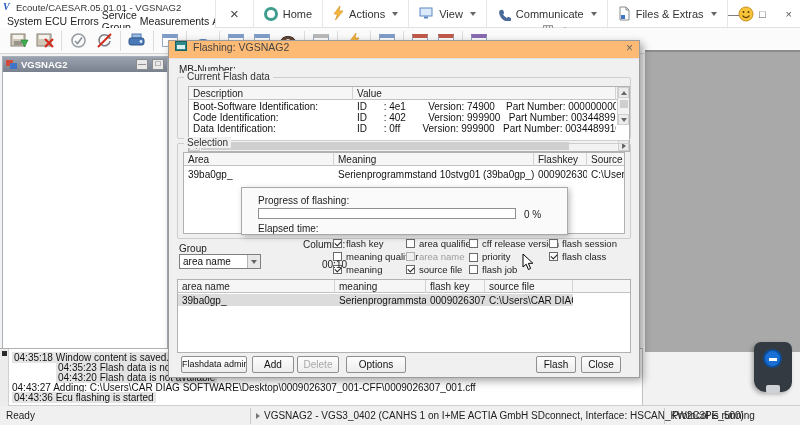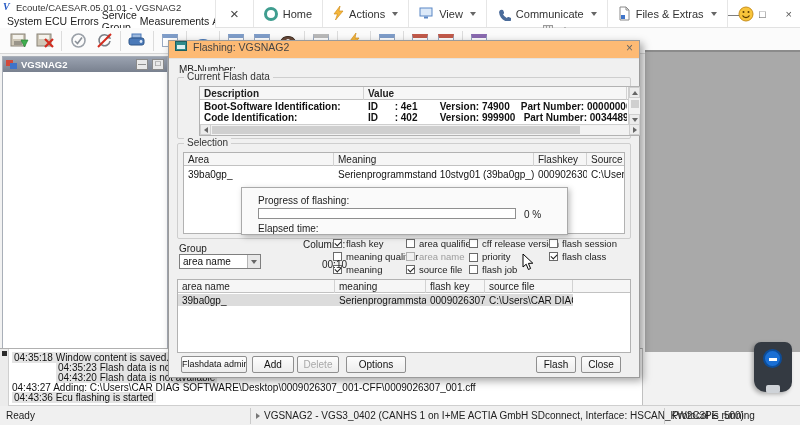--- a/index.html
+++ b/index.html
@@ -318,21 +318,21 @@
           <rect x="0.5" y="0.5" width="11" height="9" fill="#2e8b8b" stroke="#1f5f5f"></rect>
           <rect x="2" y="4" width="8" height="4" fill="#dff0f0"></rect>
         </svg>
       <span class="t">Flashing: VGSNAG2</span>
       <span class="dlg-x">×</span>
     </div>
     <div class="lab" style="left:10px; top:23px;">MB-Number:</div>
 
     <div class="gbox" style="left:8px; top:36px; width:454px; height:62px;">
       <span class="legend">Current Flash data</span>
-      <div class="tbl" style="left:21px; top:8px; width:442px; height:50px;font-weight:bold;">
+      <div class="tbl" style="left:10px; top:8px; width:442px; height:66px;">
         <div class="thead">
           <div class="th" style="left:0; width:164px;">Description</div>
           <div class="th" style="left:164px; right:13px;">Value</div>
         </div>
         <div class="cell" style="left:0; top:14px; width:164px;">Boot-Software Identification:</div>
         <div class="cell" style="left:164px; top:14px; right:13px;">ID      : 4e1        Version: 74900    Part Number: 0000000000</div>
         <div class="cell" style="left:0; top:25px; width:164px;">Code Identification:</div>
         <div class="cell" style="left:164px; top:25px; right:13px;">ID      : 402        Version: 999900   Part Number: 0034489910</div>
         <div class="cell" style="left:0; top:36px; width:164px;">Data Identification:</div>
         <div class="cell" style="left:164px; top:36px; right:13px;">ID      : 0ff        Version: 999900   Part Number: 0034489910</div>

